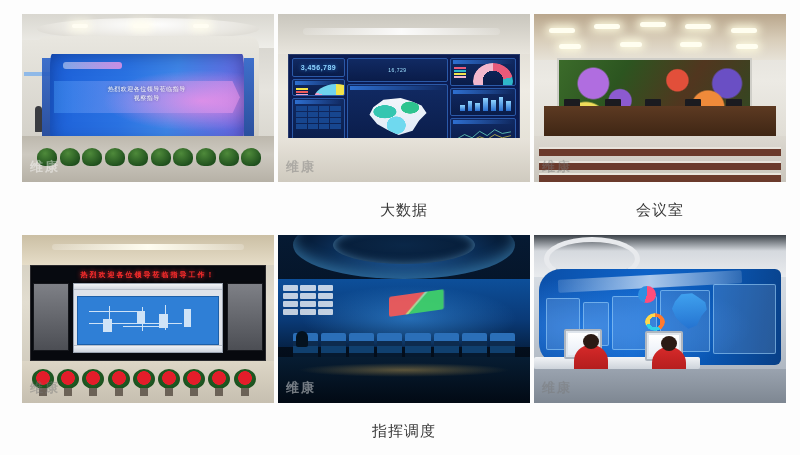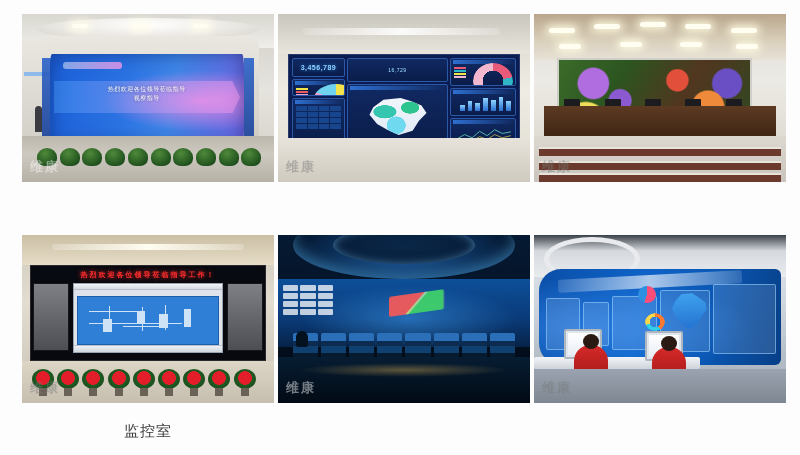--- a/index.html
+++ b/index.html
@@ -365,20 +365,21 @@
                 <polyline points="0,22 14,14 28,20 42,8 56,16 70,5 84,12 100,9" fill="none" stroke="#6fe3c8" stroke-width="1.4"></polyline>
                 <polyline points="0,26 14,22 28,25 42,18 56,23 70,14 84,20 100,16" fill="none" stroke="#f2e34a" stroke-width="1.2"></polyline>
               </svg>
             </div>
           </div>
         </div>
         <div class="floor2"></div>
         <div class="wm dark">维康</div>
       </div>
     </div>
+    <div class="caption">大数据</div>
   </div>
 
   <div class="cell">
     <div class="photo">
       <div class="scene s3">
         <div class="ceil3"></div>
         <div class="tube" style="left:6%;top:14px;width:26px"></div>
         <div class="tube" style="left:24%;top:10px;width:26px"></div>
         <div class="tube" style="left:42%;top:8px;width:26px"></div>
         <div class="tube" style="left:60%;top:10px;width:26px"></div>
@@ -395,20 +396,21 @@
         <div class="mon" style="left:76%"></div>
         <div class="podium"></div>
         <div class="rows">
           <i style="bottom:26px"></i>
             <i style="bottom:12px"></i>
             <i style="bottom:0"></i>
         </div>
         <div class="wm dark">维康</div>
       </div>
     </div>
+    <div class="caption">会议室</div>
   </div>
 
   <div class="cell">
     <div class="photo">
       <div class="scene s4">
         <div class="ceil4">
             <i></i>
           </div>
         <div class="wall4">
           <div class="banner">热烈欢迎各位领导莅临指导工作！</div>
@@ -437,21 +439,20 @@
         <div class="poin" style="left:24%"></div>
           <div class="poin" style="left:34%"></div>
         <div class="poin" style="left:44%"></div>
           <div class="poin" style="left:54%"></div>
         <div class="poin" style="left:64%"></div>
           <div class="poin" style="left:74%"></div>
         <div class="poin" style="left:84%"></div>
         <div class="wm dark">维康</div>
       </div>
     </div>
-    <div class="caption">监控室</div>
   </div>
 
   <div class="cell">
     <div class="photo">
       <div class="scene s5">
         <div class="dome"></div>
         <div class="wall5">
           <div class="tiles">
             <i></i>
               <i></i>
@@ -476,20 +477,21 @@
             <i></i>
             <i></i>
             <i></i>
             <i></i>
         </div>
         <div class="op"></div>
         <div class="floor5"></div>
         <div class="wm">维康</div>
       </div>
     </div>
+    <div class="caption">指挥调度</div>
   </div>
 
   <div class="cell">
     <div class="photo">
       <div class="scene s6">
         <div class="ceil6"></div>
         <div class="ring"></div>
         <div class="wall6">
           <div class="hdr6"></div>
           <div class="pnl" style="left:3%;top:30%;width:13%;height:52%"></div>

